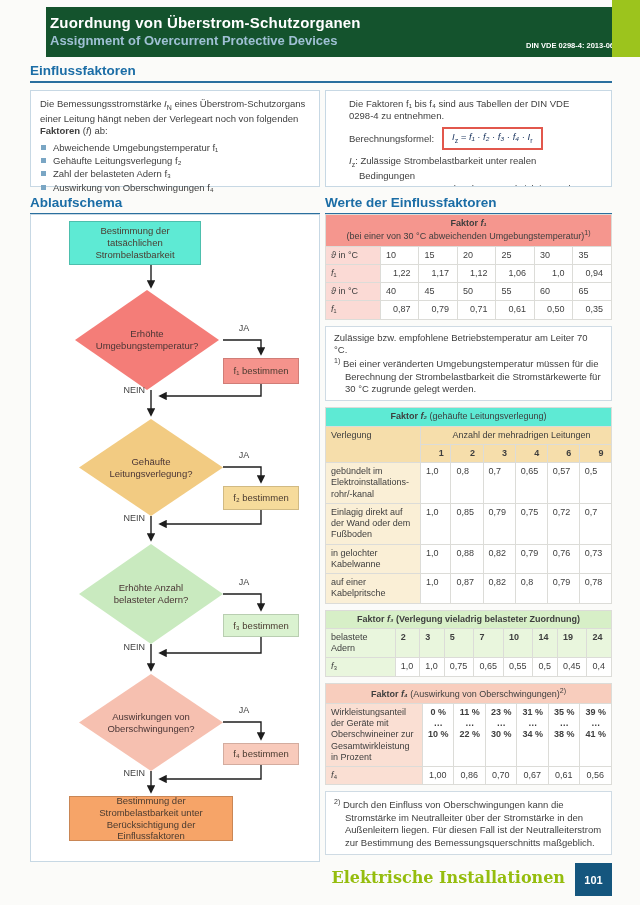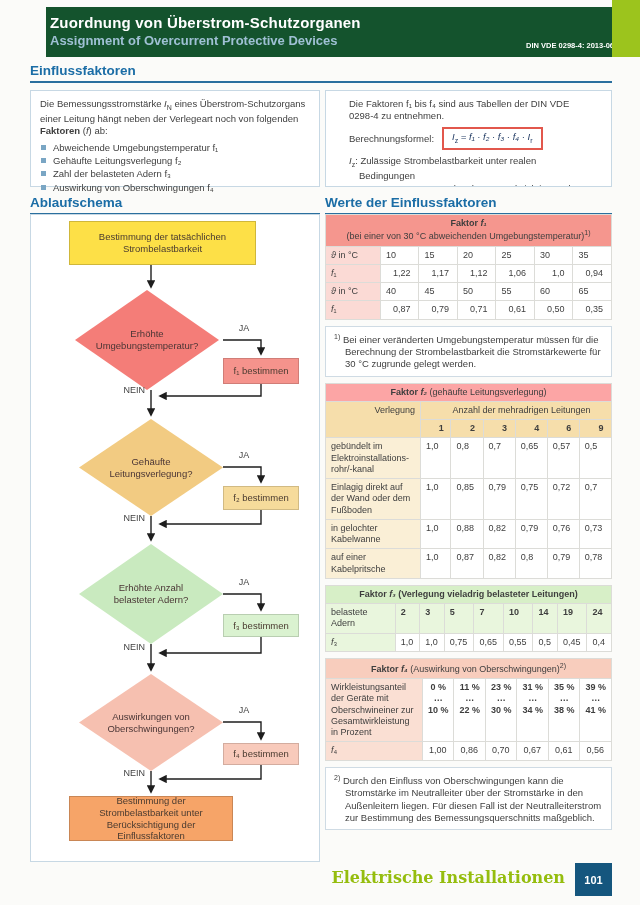--- a/index.html
+++ b/index.html
@@ -37,21 +37,21 @@
   
   #flow{left:30px;top:214px;width:290px;height:648px;}
   #flow svg{position:absolute;left:0;top:0;}
   .edge{stroke:#1e1e1e;stroke-width:1.4;fill:none;}
   .node{position:absolute;display:flex;align-items:center;justify-content:center;text-align:center;
         font-size:9.5px;line-height:1.25;color:#4a3b30;box-sizing:border-box;padding:2px 8px;}
   .rect{border:1px solid rgba(0,0,0,.18);}
   .diamond{clip-path:polygon(50% 0,100% 50%,50% 100%,0 50%);padding:0 18px;color:#4a3535;}
   .fbox{border:1px solid rgba(0,0,0,.15);}
   .fbox::first-letter{font-style:italic;}
-  .n-start{left:38px;top:6px;width:187px;height:44px;background:#fde047;}
+  .n-start{left:38px;top:6px;width:132px;height:44px;background:#5eead4;}
   .n-end{left:38px;top:581px;width:164px;height:45px;background:#f6a468;}
   .d1{left:44px;top:75px;width:144px;height:100px;background:#f47d78;}
   .b1{left:192px;top:143px;width:76px;height:26px;background:#f5938c;}
   .d2{left:48px;top:204px;width:144px;height:97px;background:#f2cb82;}
   .b2{left:192px;top:271px;width:76px;height:24px;background:#f6db9b;}
   .d3{left:48px;top:329px;width:144px;height:100px;background:#c9eabf;}
   .b3{left:192px;top:399px;width:76px;height:23px;background:#daf2d0;}
   .d4{left:48px;top:459px;width:144px;height:97px;background:#f6c0b0;}
   .b4{left:192px;top:528px;width:76px;height:22px;background:#f8cabb;}
   .ja,.nein{position:absolute;font-size:9px;color:#3f3f3f;}
@@ -64,23 +64,23 @@
              border:1px solid #c7d8e4;margin-bottom:6px;}
   .ftab th,.ftab td{border:1px solid #dcdcd8;padding:3px 5px;font-weight:normal;
                     text-align:left;vertical-align:top;line-height:1.25;}
   .ttl{text-align:center !important;font-size:9px;padding:3px 4px !important;}
   .cell-f::first-letter{font-style:italic;}
   
   .t1 .ttl{background:#f5968e;}
   .t1 td.lbl{background:#fbdad5;width:44px;}
   .t1 tr.vals td:not(.lbl){text-align:right;padding-right:8px;}
   
-  .t2 .ttl{background:#fca5a5;margin-left:24px;}
+  .t2 .ttl{background:#5eead4;margin-left:24px;}
   .t2 th.hsub{background:#f6deab;text-align:center;padding-left:16px;}
-  .t2 th.hlbl{background:#f6deab;width:84px;text-align:right;vertical-align:top;}
+  .t2 th.hlbl{background:#f6deab;width:84px;text-align:left;vertical-align:top;}
   .t2 td.lbl{background:#faefd6;width:84px;}
   
   .t3 .ttl{background:#d7efc7;}
   .t3 th{background:#e9f6dd;font-weight:bold;}
   .t3 th.hlbl{width:70px;font-weight:normal;}
   .t3 td.lbl{background:#e9f6dd;width:70px;}
   .t3 td.val{text-align:right;padding-right:6px;}
   
   .t4 .ttl{background:#f8cdbd;}
   .t4 td.lbl{background:#fadfd3;width:92px;}
@@ -224,20 +224,21 @@
             <td>0,79</td>
             <td>0,71</td>
             <td>0,61</td>
             <td>0,50</td>
             <td>0,35</td>
       </tr>
     </tbody>
       </table>
 
     <div class="note">
+      <p>Zulässige bzw. empfohlene Betriebstemperatur am Leiter 70 °C.</p>
       <p class="fn"><sup>1)</sup> <span>Bei einer veränderten Umgebungstemperatur müssen für die Berechnung der Strombelastbarkeit die Stromstärkewerte für 30 °C zugrunde gelegt werden.</span></p>
     </div>
 
     <table class="ftab t2">
       <tbody>
           <tr>
             <th class="ttl" colspan="7">
         <b class="bt">Faktor </b><b class="bt"><i>f₂</i></b><span> (gehäufte Leitungsverlegung)</span>
       </th>
           </tr>
@@ -289,21 +290,21 @@
             <td>0,79</td>
             <td>0,78</td>
       </tr>
     </tbody>
       </table>
 
     <table class="ftab t3">
       <tbody>
           <tr>
             <th class="ttl" colspan="9">
-        <b class="bt">Faktor </b><b class="bt"><i>f₃</i></b><span> (Verlegung vieladrig belasteter Leitungen)</span>
+        <b class="bt">Faktor </b><b class="bt"><i>f₃</i></b><span> (Verlegung vieladrig belasteter Zuordnung)</span>
       </th>
           </tr>
       <tr>
         <th class="hlbl">belastete Adern</th>
         <th>2</th>
             <th>3</th>
             <th>5</th>
             <th>7</th>
             <th>10</th>
             <th>14</th>

